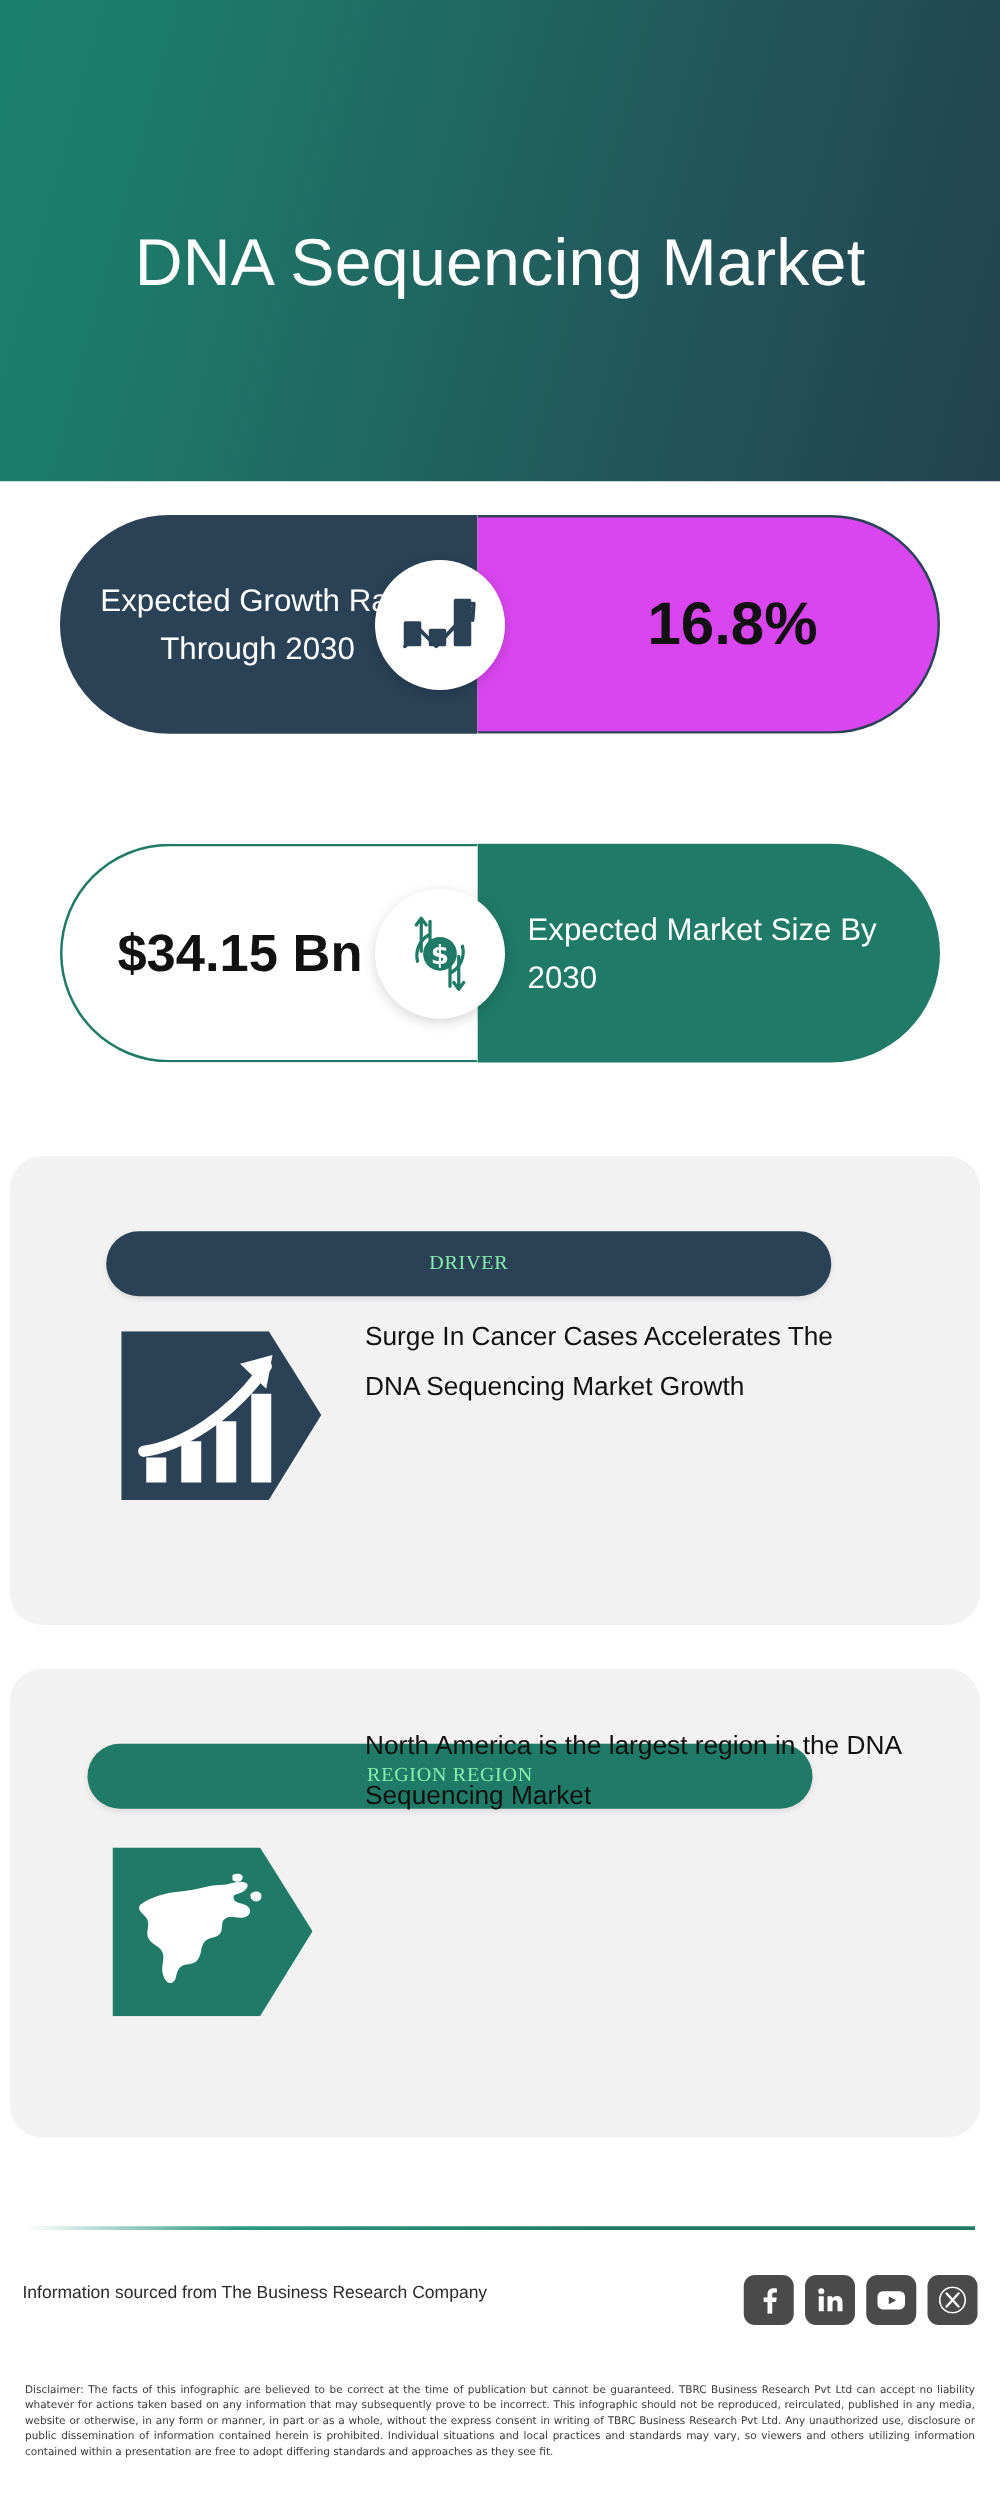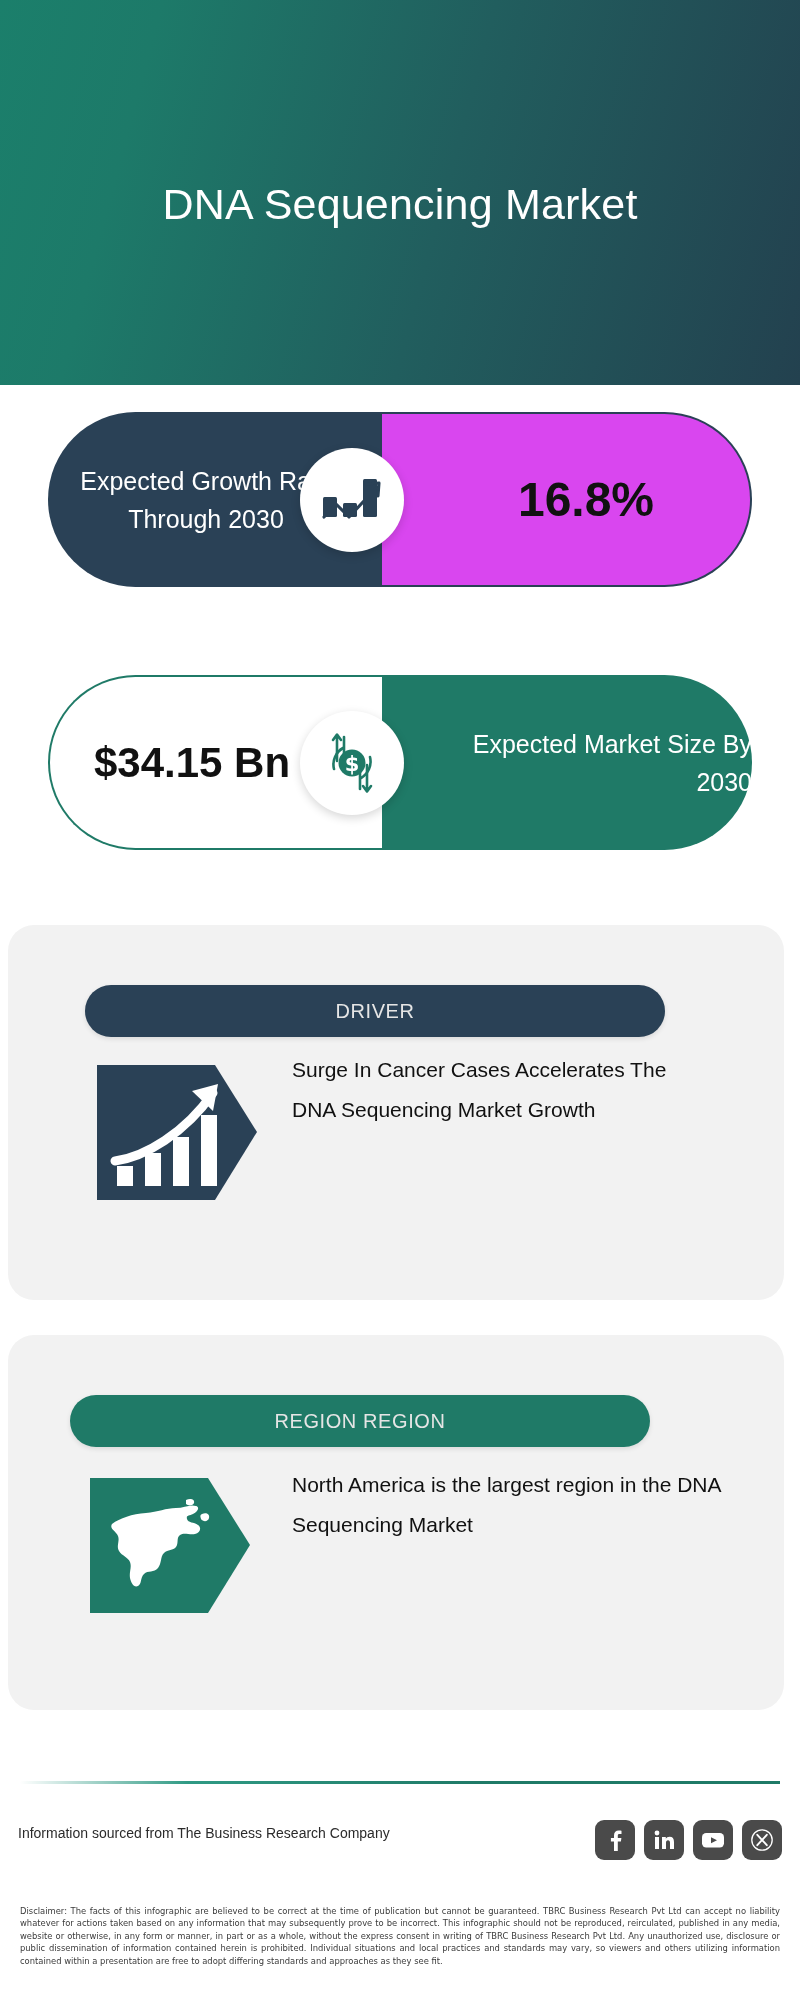--- a/index.html
+++ b/index.html
@@ -28,21 +28,21 @@
   }
   .logo-line2 {
     color:#ffffff; font-size:13.5px; letter-spacing:0.3px; line-height:16px;
     font-weight:400;
   }
   .logo-mark { position:relative; width:97px; height:76px; margin-left:2px; }
 
   .header-title {
     position:absolute; left:0; top:180px; width:800px;
     text-align:center; color:#ffffff;
-    font-size:43px; font-weight:400; letter-spacing:0.2px;
+    font-size:53px; font-weight:400; letter-spacing:0.2px;
   }
 
   
   .card {
     position:absolute; display:flex; height:175px;
   }
   .card1 { left:48px; top:412px; width:704px; }
 
   .c1-left {
     width:334px; height:175px;
@@ -75,21 +75,21 @@
     display:flex; align-items:center; justify-content:center;
   }
   .c2-value {
     font-size:42px; font-weight:bold; color:#111111; text-align:center;
     line-height:54px; padding-right:48px;
   }
   .c2-right {
     width:370px; height:175px;
     background:#1f7a67; border-radius:0 88px 88px 0;
     display:flex; align-items:center; justify-content:center;
-    color:#ffffff; font-size:25px; line-height:38px; text-align:right;
+    color:#ffffff; font-size:25px; line-height:38px; text-align:left;
     padding-left:40px;
   }
 
   
   .icon-circle {
     position:absolute; width:104px; height:104px; border-radius:50%;
     background:#ffffff; box-shadow:0 3px 10px rgba(0,0,0,0.16);
     display:flex; align-items:center; justify-content:center;
     z-index:5;
   }
@@ -100,37 +100,38 @@
   .panel {
     position:absolute; left:8px; width:776px;
     background:#f2f2f2; border-radius:26px;
   }
   .panel-driver { top:925px; height:375px; }
   .panel-region { top:1335px; height:375px; }
 
   .pill {
     position:absolute; height:52px; border-radius:26px;
     display:flex; align-items:center; justify-content:center;
-    color:#e5e5e5; font-size:20px; letter-spacing:0.6px;
+    color:#86efac; font-size:16px; letter-spacing:0.6px;
     box-shadow:0 2px 5px rgba(0,0,0,0.10);
+    font-family:Liberation Serif, serif;
   }
   .pill-driver { left:85px; top:985px; width:580px; background:#2a4156; }
   .pill-region { left:70px; top:1395px; width:580px; background:#1f7a67; }
 
   .section-icon {
     position:absolute; width:160px; height:135px;
   }
   .icon-driver { left:97px; top:1065px; }
   .icon-region { left:90px; top:1478px; }
 
   .section-text {
     position:absolute; font-size:21px; line-height:40px; color:#111111;
   }
   .text-driver { left:292px; top:1050px; width:420px; }
-  .text-region { left:292px; top:1465px; width:440px; }
+  .text-region { left:292px; top:1377px; width:440px; }
 
   
   .divider {
     position:absolute; left:20px; top:1781px; width:760px; height:3px;
     background:linear-gradient(90deg,#ffffff 0%,#2f9a84 22%,#1f7a67 60%,#1f7a67 100%);
   }
   .footer-source {
     position:absolute; left:18px; top:1822px;
     font-size:14px; line-height:23px; color:#2b2b2b;
   }

